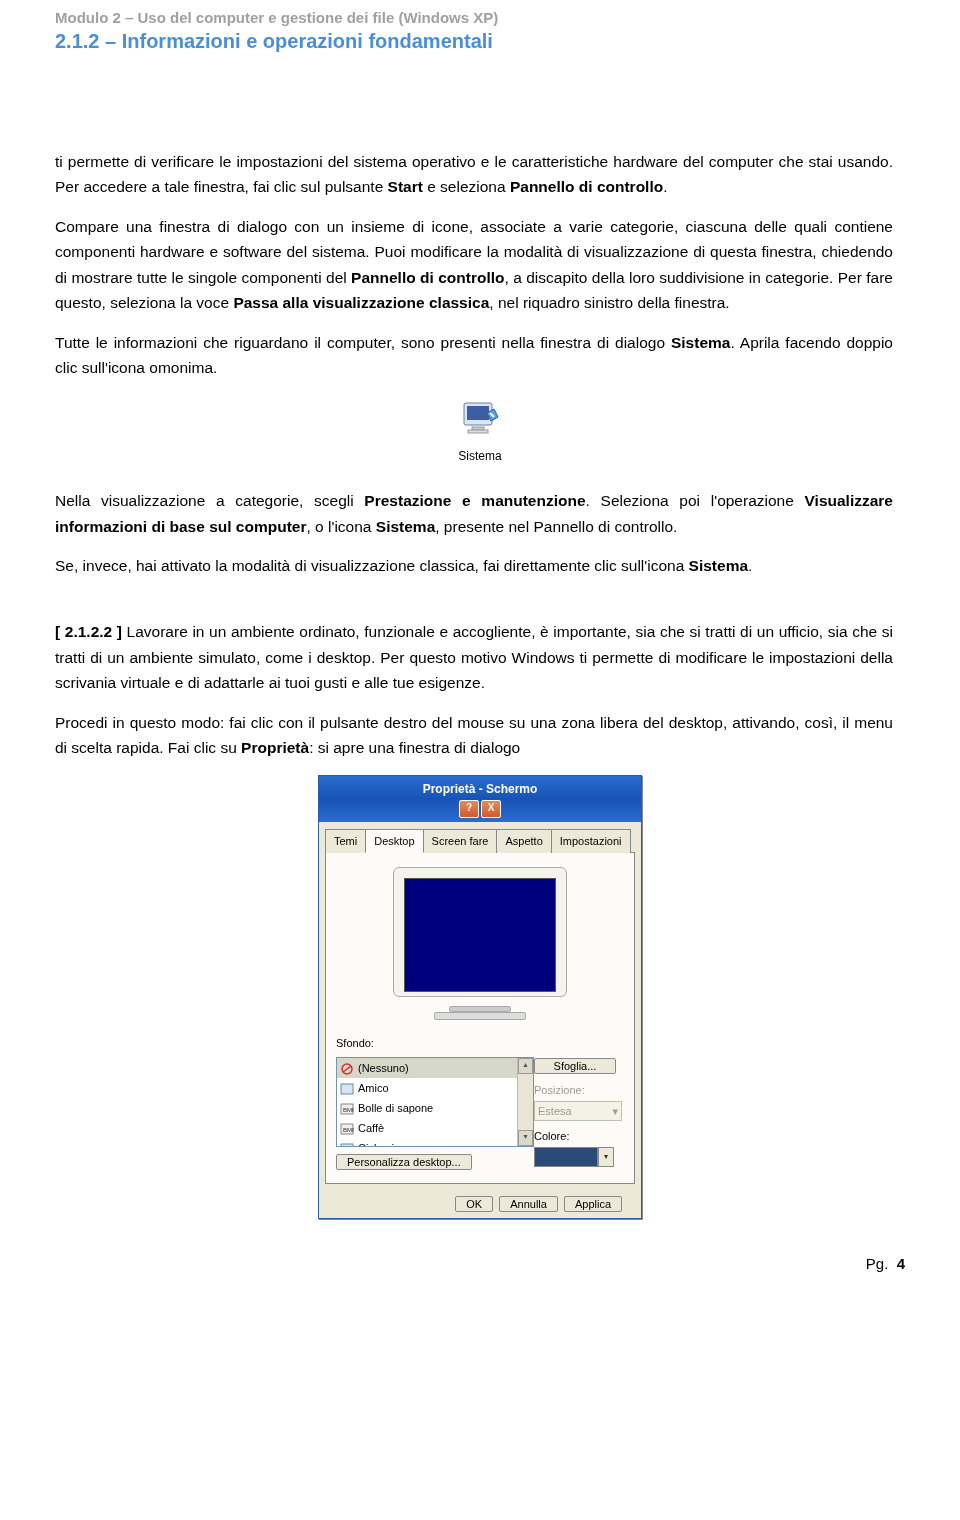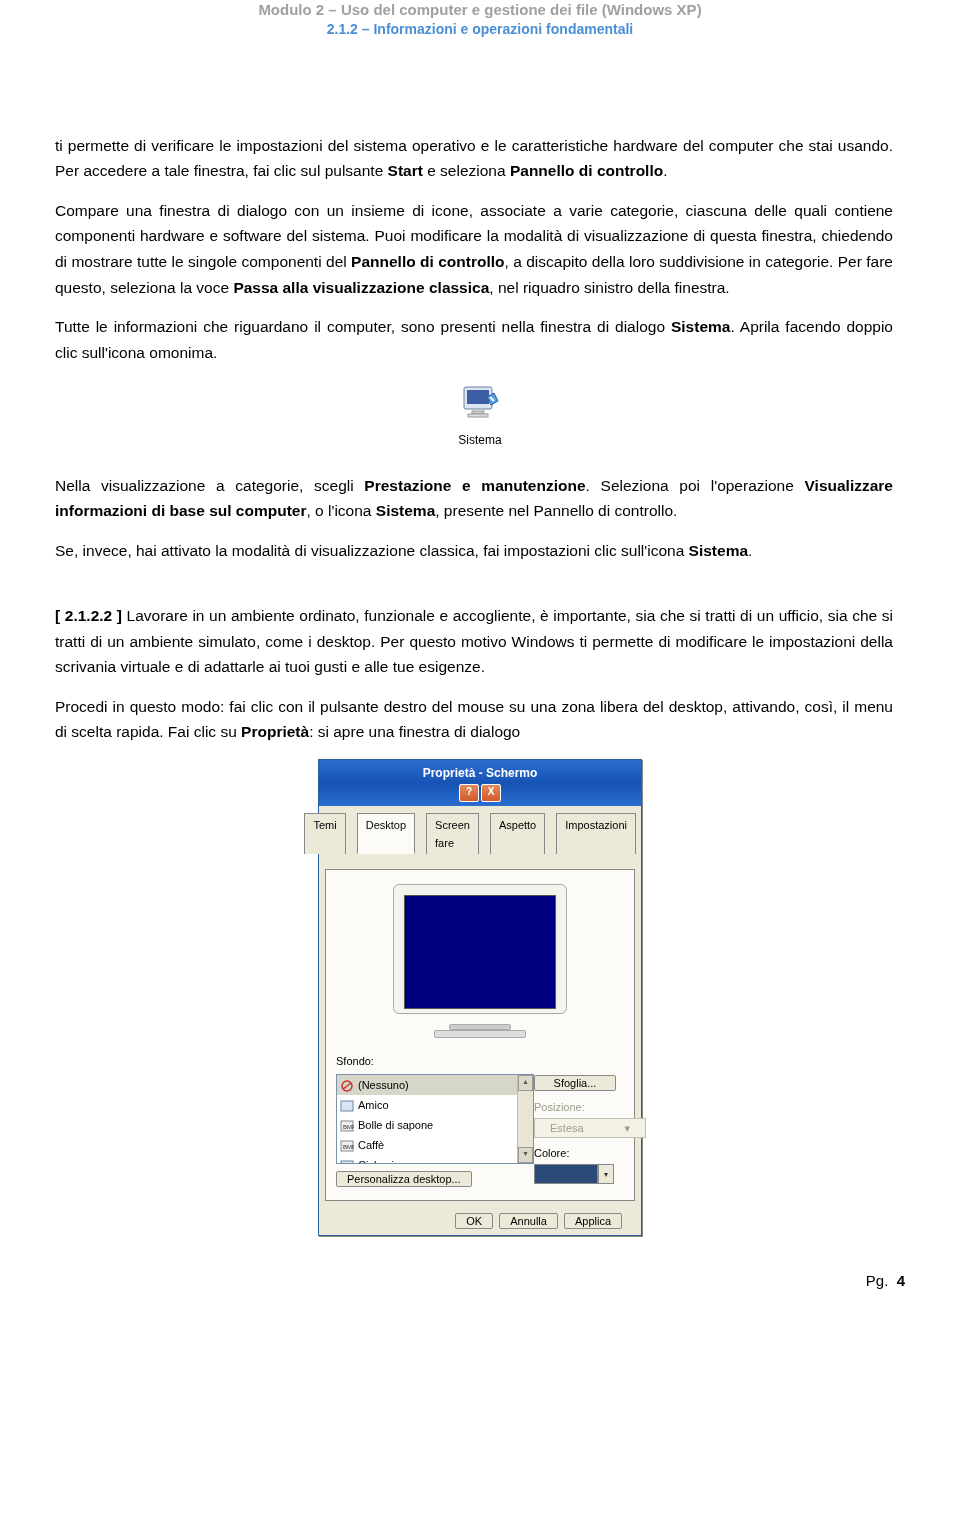--- a/index.html
+++ b/index.html
@@ -7,31 +7,32 @@
     padding: 0;
     font-family: Arial, Helvetica, sans-serif;
     background: #fff;
     width: 960px;
   }
   .page {
     padding: 0 55px 40px 55px;
     box-sizing: border-box;
   }
   .header {
-    text-align: center;
+    text-align: left;
+    padding-top: 8px;
     line-height: 1.3;
   }
   .header-line1 {
     color: #a0a0a0;
     font-size: 15px;
     font-weight: bold;
   }
   .header-line2 {
     color: #4a8fd4;
-    font-size: 14px;
+    font-size: 20px;
     font-weight: bold;
   }
   .body-text {
     text-align: justify;
     font-size: 15.5px;
     line-height: 1.65;
     color: #000;
     margin-top: 95px;
   }
   .body-text p {
@@ -81,24 +82,23 @@
     border: 1px solid #fff;
     border-radius: 2px;
     color: #fff;
     font-size: 10px;
     text-align: center;
     line-height: 14px;
     font-weight: bold;
   }
   .tabs {
     display: flex;
-    padding: 6px 6px 16px 6px;
-    gap: 12px;
+    padding: 6px 6px 0 6px;
+    gap: 0;
     font-size: 11px;
-    justify-content: flex-end;
   }
   .tab {
     background: #ece9d8;
     border: 1px solid #888;
     border-bottom: none;
     padding: 2px 8px;
     margin-right: -1px;
     position: relative;
     top: 1px;
   }
@@ -193,21 +193,21 @@
     font-size: 11px;
     padding: 1px 10px;
     font-family: Tahoma, Arial, sans-serif;
   }
   .select-dis {
     border: 1px solid #c0c0b0;
     background: #f4f2e7;
     width: 80px; height: 18px;
     color: #9c9c8f;
     font-size: 11px;
-    padding: 0 15px;
+    padding: 0 3px;
     line-height: 18px;
     display: flex;
     justify-content: space-between;
     align-items: center;
   }
   .color-swatch {
     border: 1px solid #888;
     background: #2a4a78;
     width: 62px; height: 18px;
     display: inline-block;
@@ -266,21 +266,21 @@
         <path d="M27 14 L34 10 L38 18 L31 22 Z" fill="#5aa0e0" stroke="#2a5a9a"></path>
         <path d="M30 14 L34 18" stroke="#fff" stroke-width="2"></path>
       </svg>
       <div class="icon-label">Sistema</div>
     </div>
 
     <p>
       <span>Nella visualizzazione a categorie, scegli </span><span class="bold">Prestazione e manutenzione</span><span>. Seleziona poi l'operazione </span><span class="bold">Visualizzare informazioni di base sul computer</span><span>, o l'icona </span><span class="bold">Sistema</span><span>, presente nel Pannello di controllo.</span>
     </p>
     <p>
-      <span>Se, invece, hai attivato la modalità di visualizzazione classica, fai impostazioni clic sull'icona </span><span class="bold">Sistema</span><span>.</span>
+      <span>Se, invece, hai attivato la modalità di visualizzazione classica, fai direttamente clic sull'icona </span><span class="bold">Sistema</span><span>.</span>
     </p>
     <p style="margin-top:40px;">
       <span class="bold">[ 2.1.2.2 ]</span><span> Lavorare in un ambiente ordinato, funzionale e accogliente, è importante, sia che si tratti di un ufficio, sia che si tratti di un ambiente simulato, come i desktop. Per questo motivo Windows ti permette di modificare le impostazioni della scrivania virtuale e di adattarle ai tuoi gusti e alle tue esigenze.</span>
     </p>
     <p>
       <span>Procedi in questo modo: fai clic con il pulsante destro del mouse su una zona libera del desktop, attivando, così, il menu di scelta rapida. Fai clic su </span><span class="bold">Proprietà</span><span>: si apre una finestra di dialogo</span>
     </p>
 
     <div class="dialog-wrap">
       <div class="dialog">

